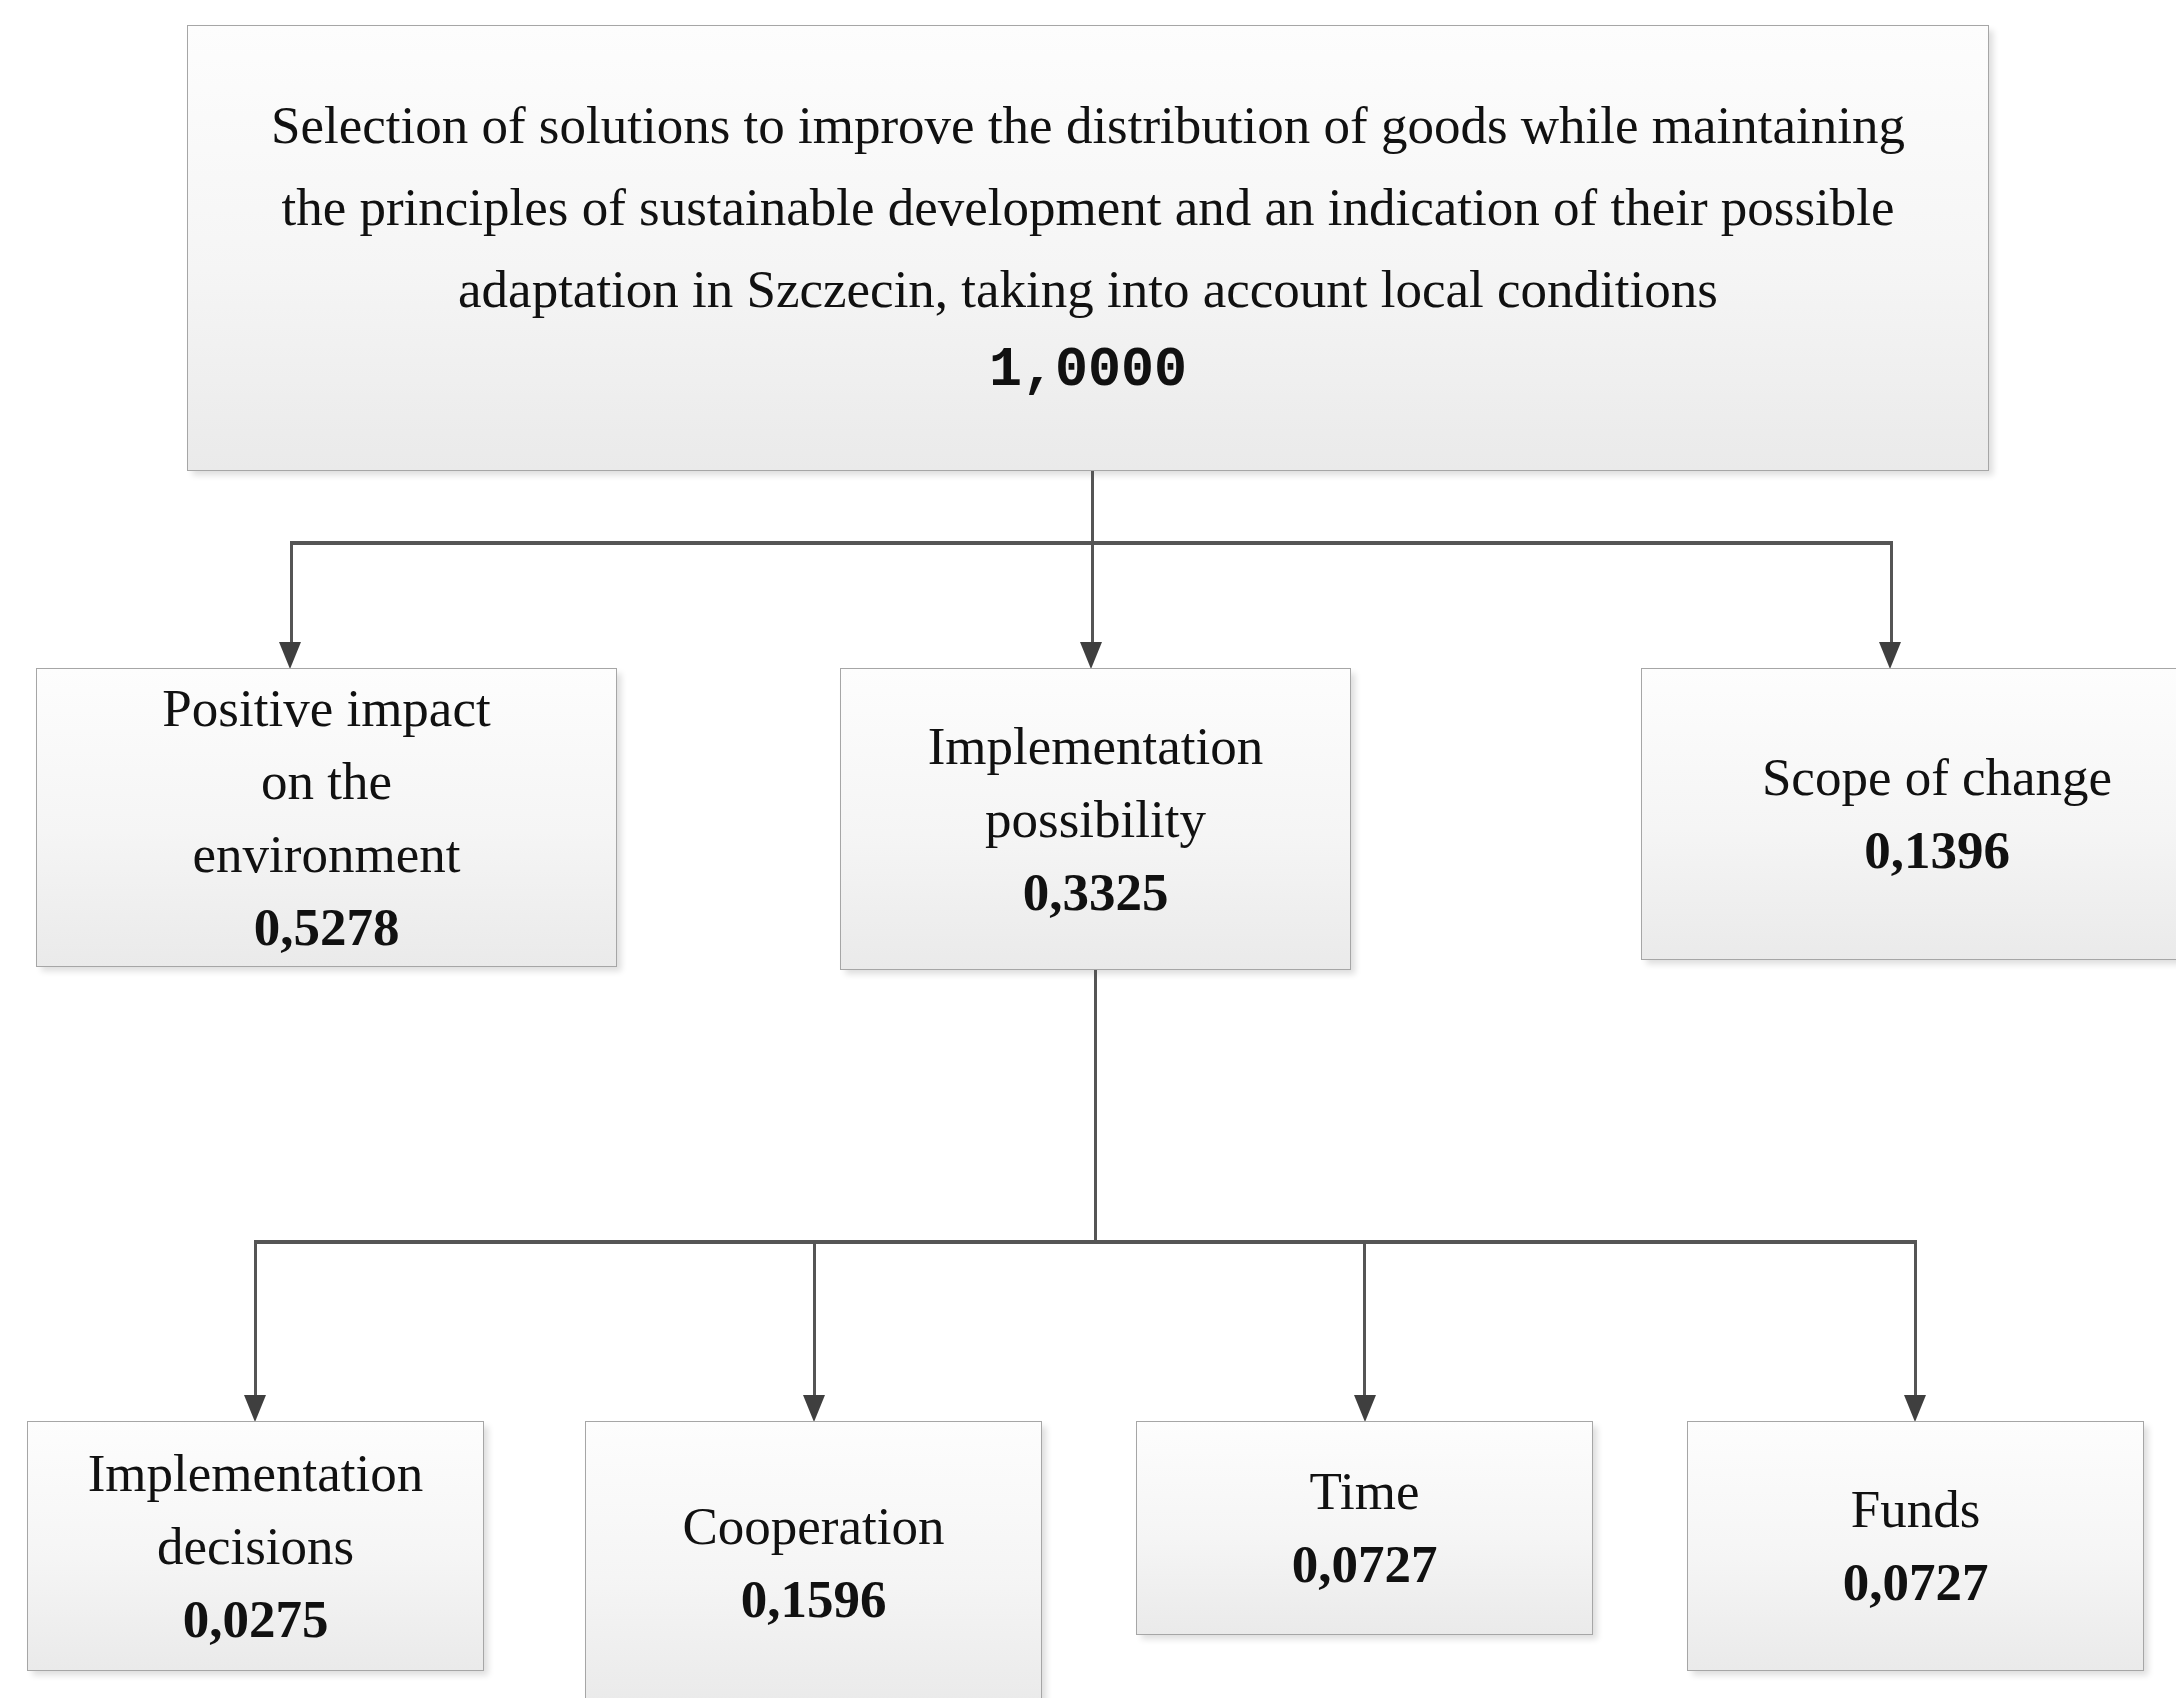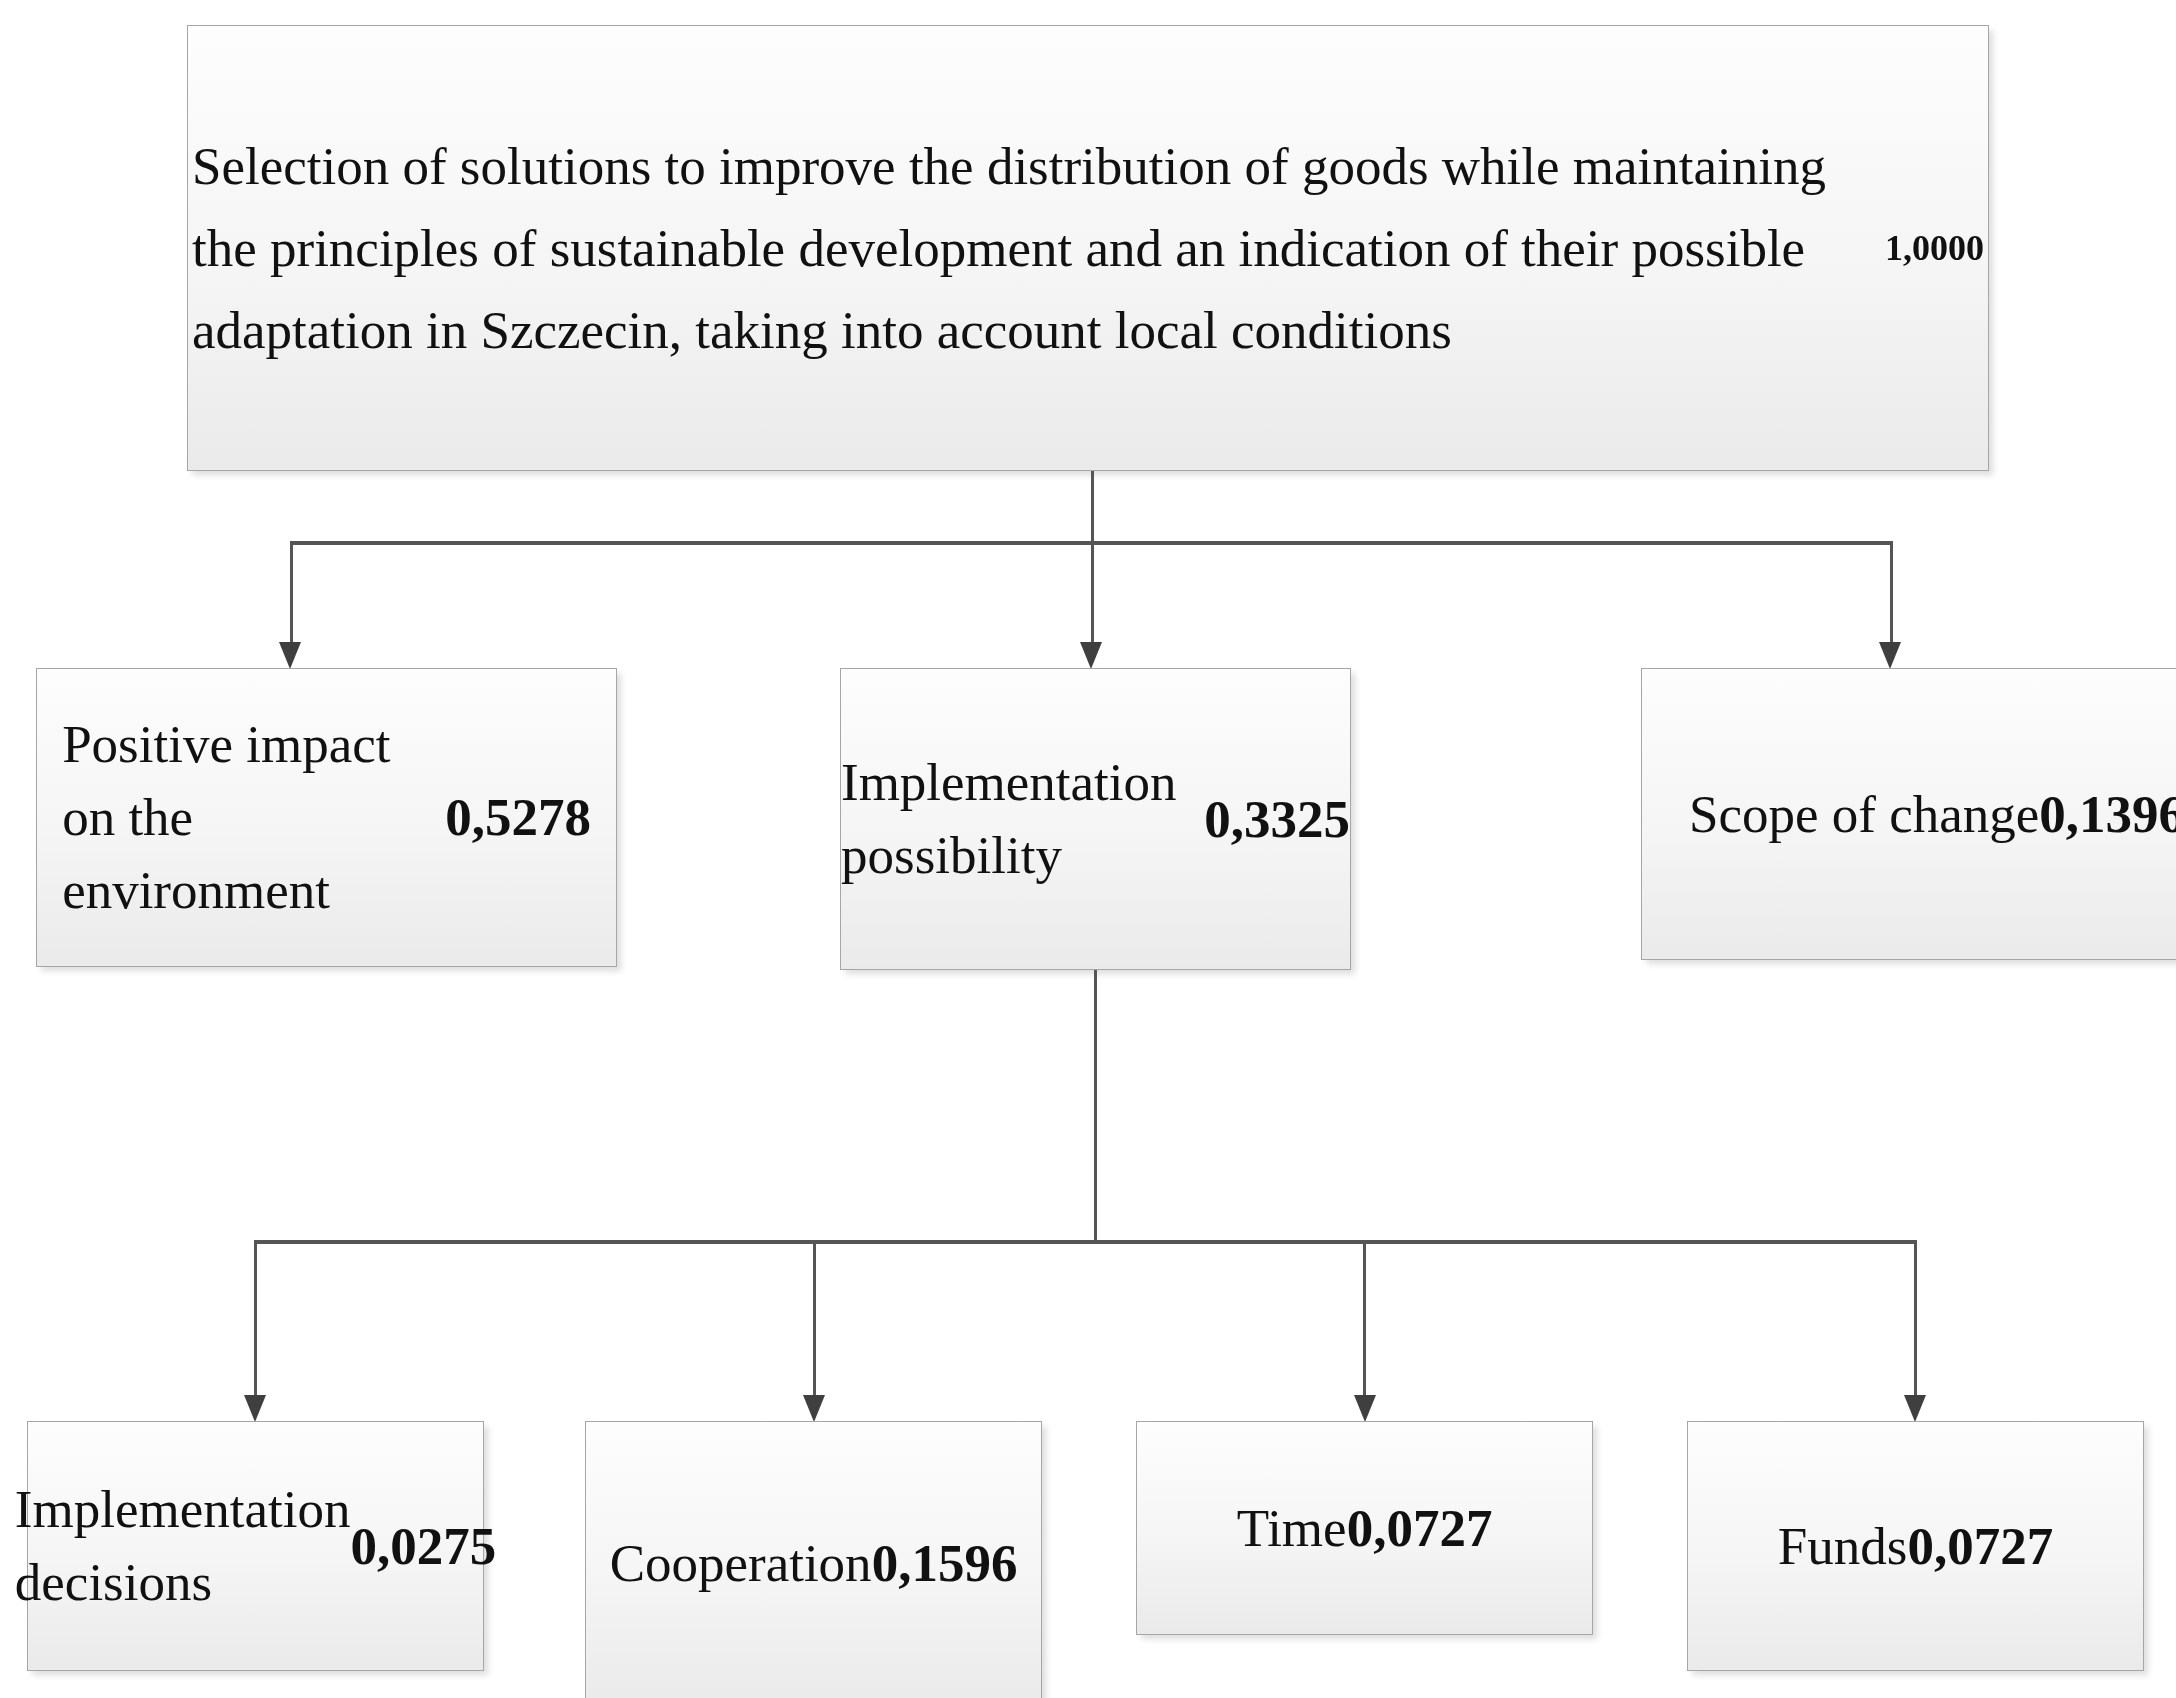--- a/index.html
+++ b/index.html
@@ -11,30 +11,31 @@
     color:#111111;
     overflow:hidden;
   }
   
   .node{
     position:absolute;
     box-sizing:border-box;
     background:linear-gradient(180deg,#fdfdfd 0%,#f5f5f5 55%,#eaeaea 100%);
     border:1.8px solid #a6a6a6;
     box-shadow:4.5px 5.3px 6.2px rgba(0,0,0,0.13);
-    display:flex;flex-direction:row;
+    display:flex;flex-direction:column;
     align-items:center;justify-content:center;
+    text-align:center;
   }
   .label{font-size:53px;line-height:73px;}
   .value{font-size:53px;line-height:73px;font-weight:700;}
   #node-root{left:187px;top:25px;width:1802px;height:446px;}
   #node-root .label{font-size:53px;line-height:82px;max-width:1693px;}
   #node-root .value{
-    font-family:Liberation Serif, serif;
-    font-size:36px;line-height:82px;font-weight:700;
+    font-family:Liberation Mono, monospace;
+    font-size:55px;line-height:82px;font-weight:700;
   }
   #node-c0{left:36px;top:668px;width:581px;height:299px;}
   #node-c0 .label{max-width:383px;}
   #node-c1{left:840px;top:668px;width:511px;height:302px;}
   #node-c2{left:1641px;top:668px;width:592px;height:292px;}
   #node-s0{left:27px;top:1421px;width:457px;height:250px;}
   #node-s1{left:585px;top:1421px;width:457px;height:284px;}
   #node-s2{left:1136px;top:1421px;width:457px;height:214px;}
   #node-s3{left:1687px;top:1421px;width:457px;height:250px;}
   

